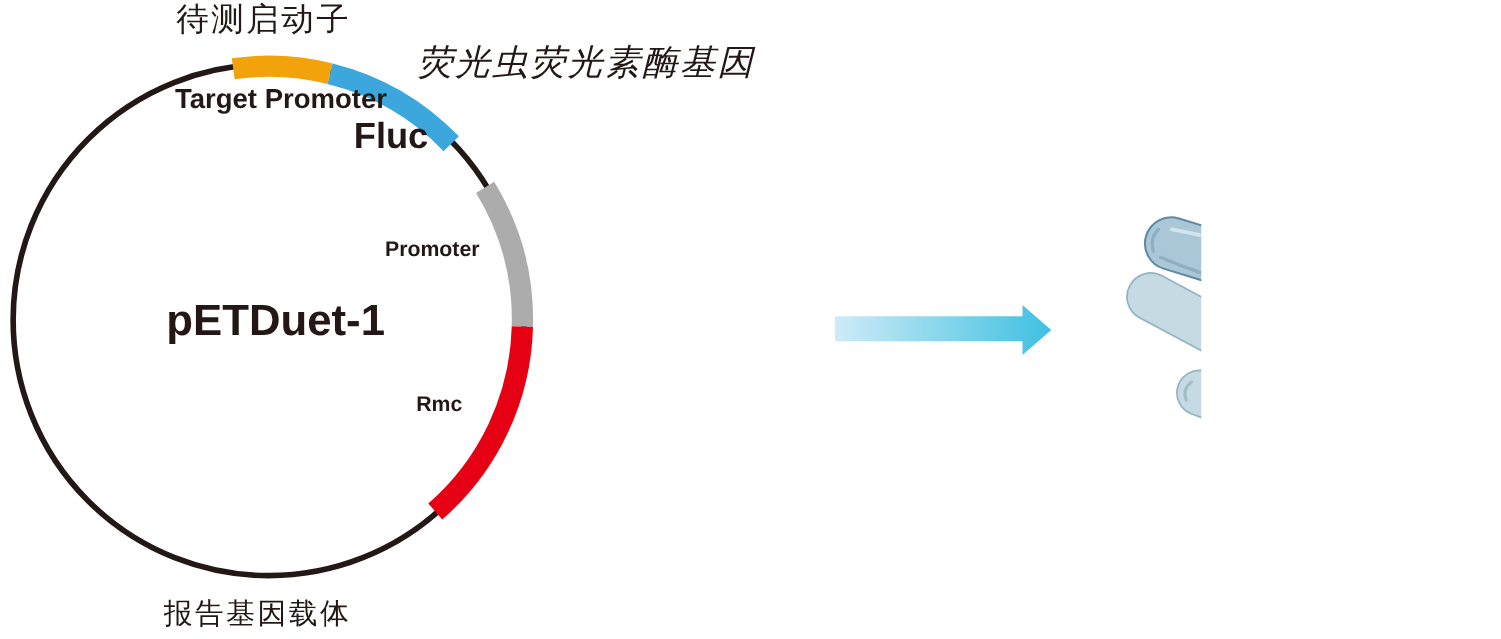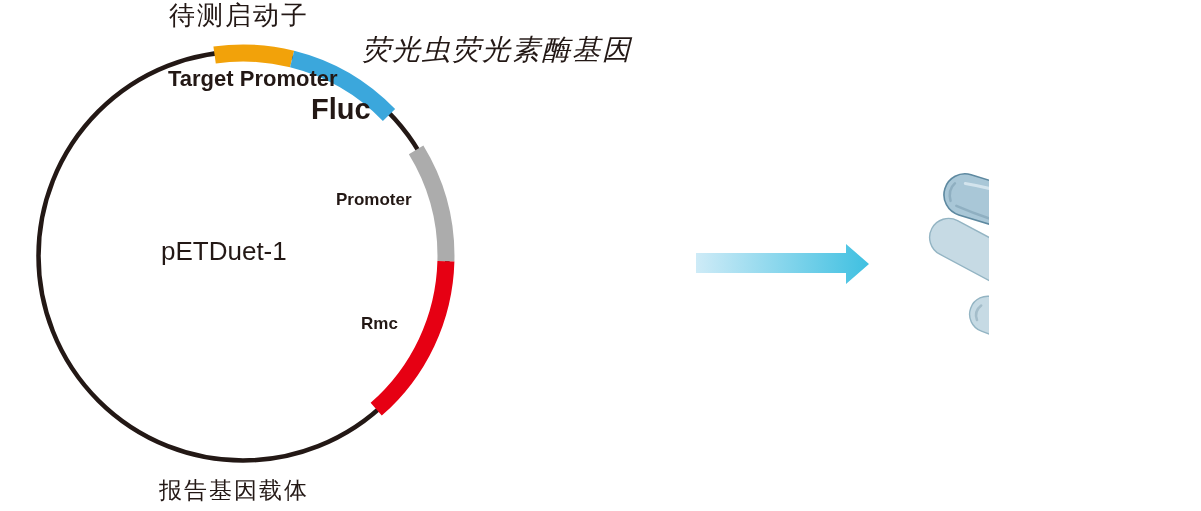--- a/index.html
+++ b/index.html
@@ -1,29 +1,29 @@
 <!DOCTYPE html>
 <html><head>
 <meta charset="utf-8">
 <style>
   html,body{margin:0;padding:0;background:#fff;}
   .canvas{
     position:relative;width:961px;height:511px;background:#ffffff;
-    overflow:hidden;font-family:"Liberation Sans", sans-serif;color:#231815;margin-left:28px;
+    overflow:hidden;font-family:"Liberation Sans", sans-serif;color:#231815;
   }
   .lbl{position:absolute;white-space:nowrap;line-height:1.15;color:#231815;}
   .zh{font-weight:500;letter-spacing:2px;}
   .en{font-weight:700;}
   .lbl-zh-target   {left:141px;top:1px;  font-size:26px;}
   .lbl-zh-fluc     {left:334px;top:34px; font-size:28px;font-style:italic;}
   .lbl-en-target   {left:140px;top:66px; font-size:22px;}
   .lbl-en-fluc     {left:283px;top:93px; font-size:29px;}
   .lbl-en-promoter {left:308px;top:190px;font-size:17px;}
   .lbl-zh-known    {left:438px;top:199px;font-size:28px;}
-  .lbl-name        {left:133px;top:237px;font-size:26px;font-weight:400;}
+  .lbl-name        {left:133px;top:237px;font-size:35px;font-weight:700;}
   .lbl-en-rmc      {left:333px;top:314px;font-size:17px;}
   .lbl-zh-renilla  {left:407px;top:363px;font-size:28px;}
   .lbl-zh-vector   {left:131px;top:477px;font-size:23px;}
   svg{position:absolute;left:0;top:0;}
   .seg{fill:none;stroke-width:17;stroke-linecap:butt;}
   .backbone{fill:none;stroke-width:4.5;}
   .rod{stroke:#5E89A0;stroke-width:1.6;}
   .rod-light{stroke:#93B4C3;stroke-width:1.4;}
   .rod-hi{fill:none;stroke:#E2EEF4;stroke-width:3;opacity:.75;stroke-linecap:round;}
   .rod-sh{fill:none;stroke:#4A7489;stroke-width:2.5;opacity:.28;stroke-linecap:round;}

